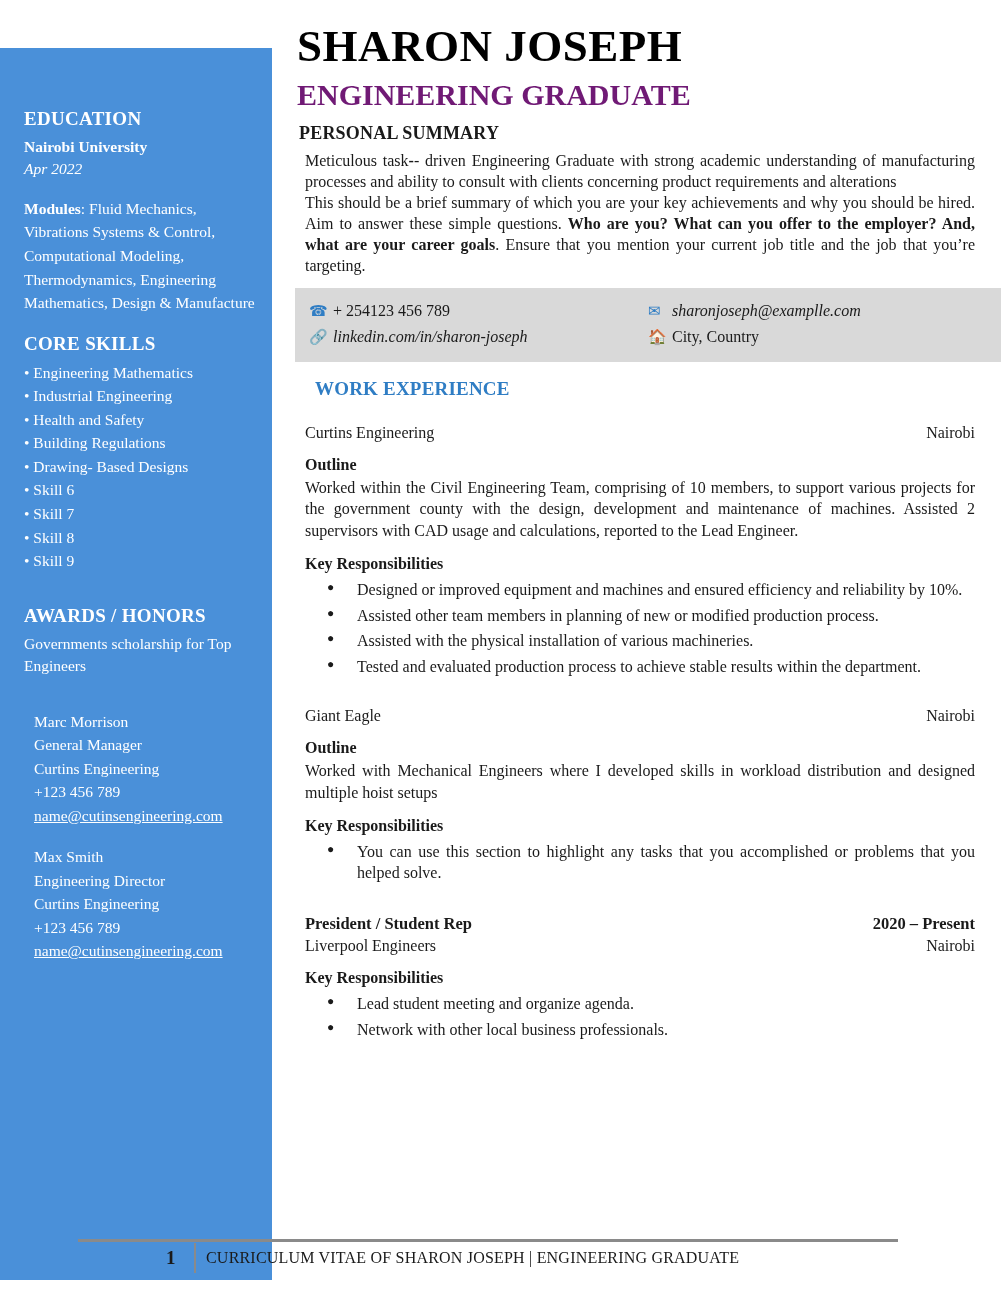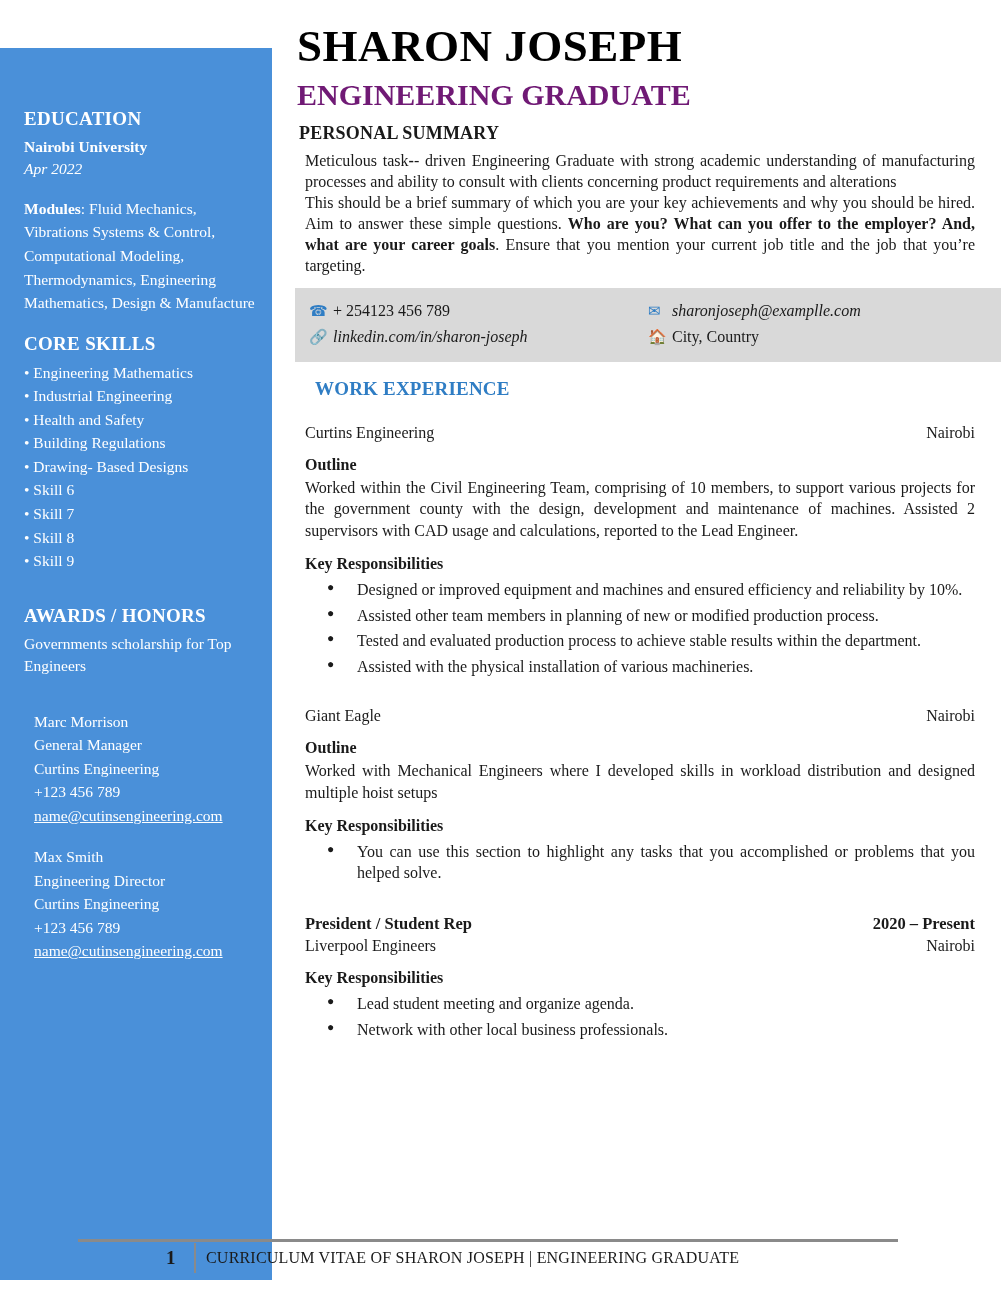--- a/index.html
+++ b/index.html
@@ -208,22 +208,22 @@
         <div class="job-sub">
           <span class="job-comp">Curtins Engineering</span>
           <span class="job-loc">Nairobi</span>
         </div>
         <div class="outline-h">Outline</div>
         <p class="para">Worked within the Civil Engineering Team, comprising of 10 members, to support various projects for the government county with the design, development and maintenance of machines. Assisted 2 supervisors with CAD usage and calculations, reported to the Lead Engineer.</p>
         <div class="kr-h">Key Responsibilities</div>
         <ul class="kr">
           <li>Designed or improved equipment and machines and ensured efficiency and reliability by 10%.</li>
           <li>Assisted other team members in planning of new or modified production process.</li>
+          <li>Assisted with the physical installation of various machineries.</li>
           <li>Tested and evaluated production process to achieve stable results within the department.</li>
-          <li>Assisted with the physical installation of various machineries.</li>
         </ul>
       </div>
 
       <div class="spacer-22"></div>
 
       <div class="job">
         <div class="job-sub">
           <span class="job-comp">Giant Eagle</span>
           <span class="job-loc">Nairobi</span>
         </div>

